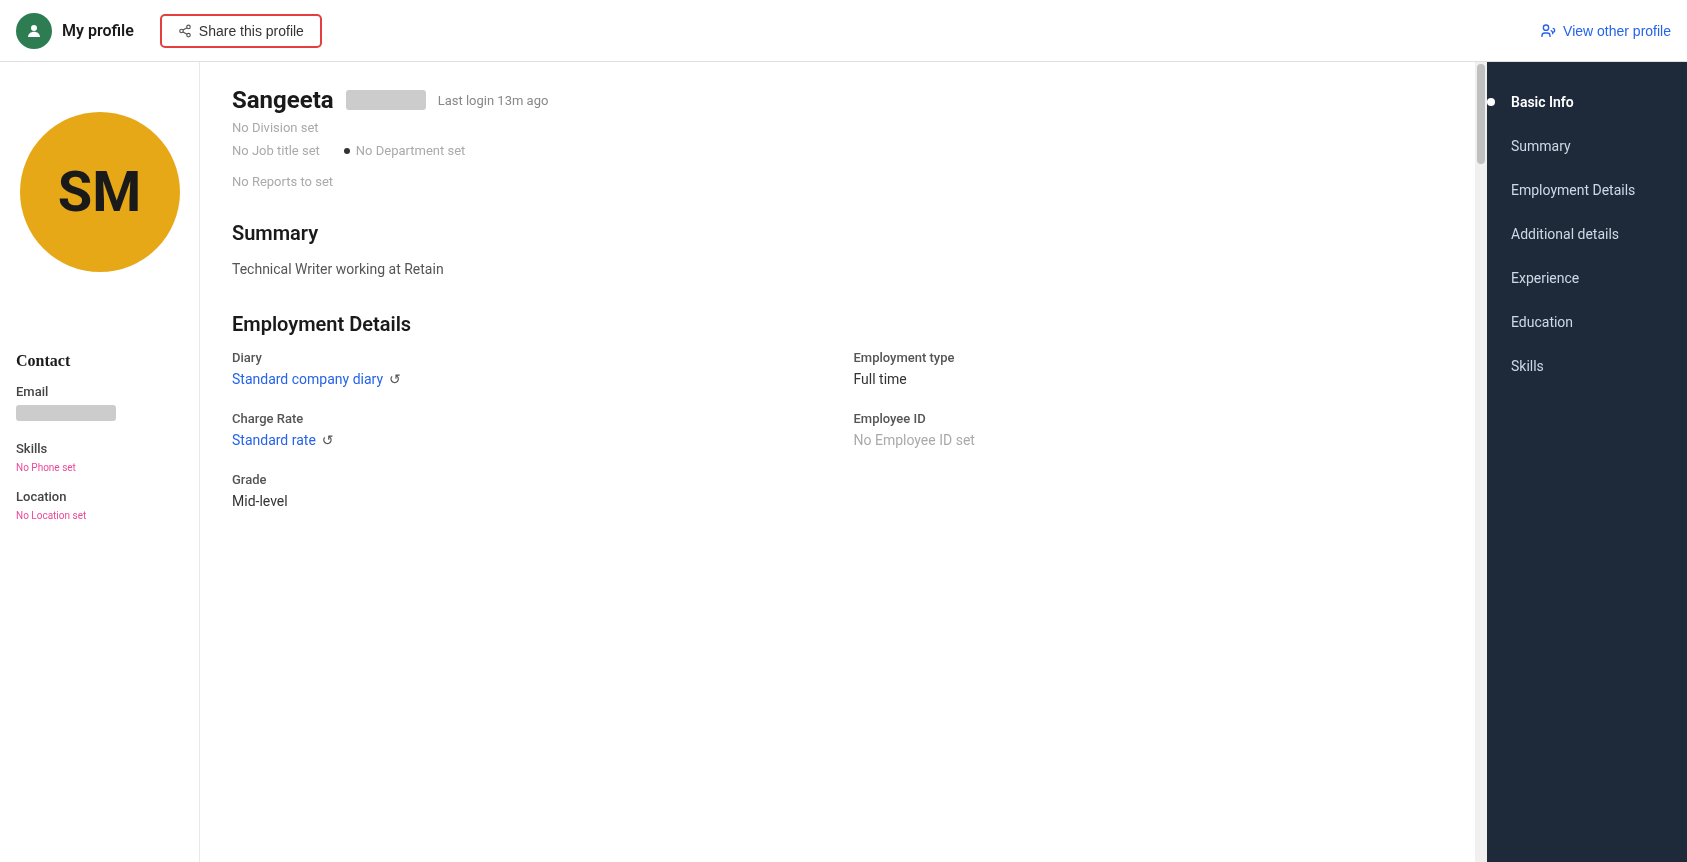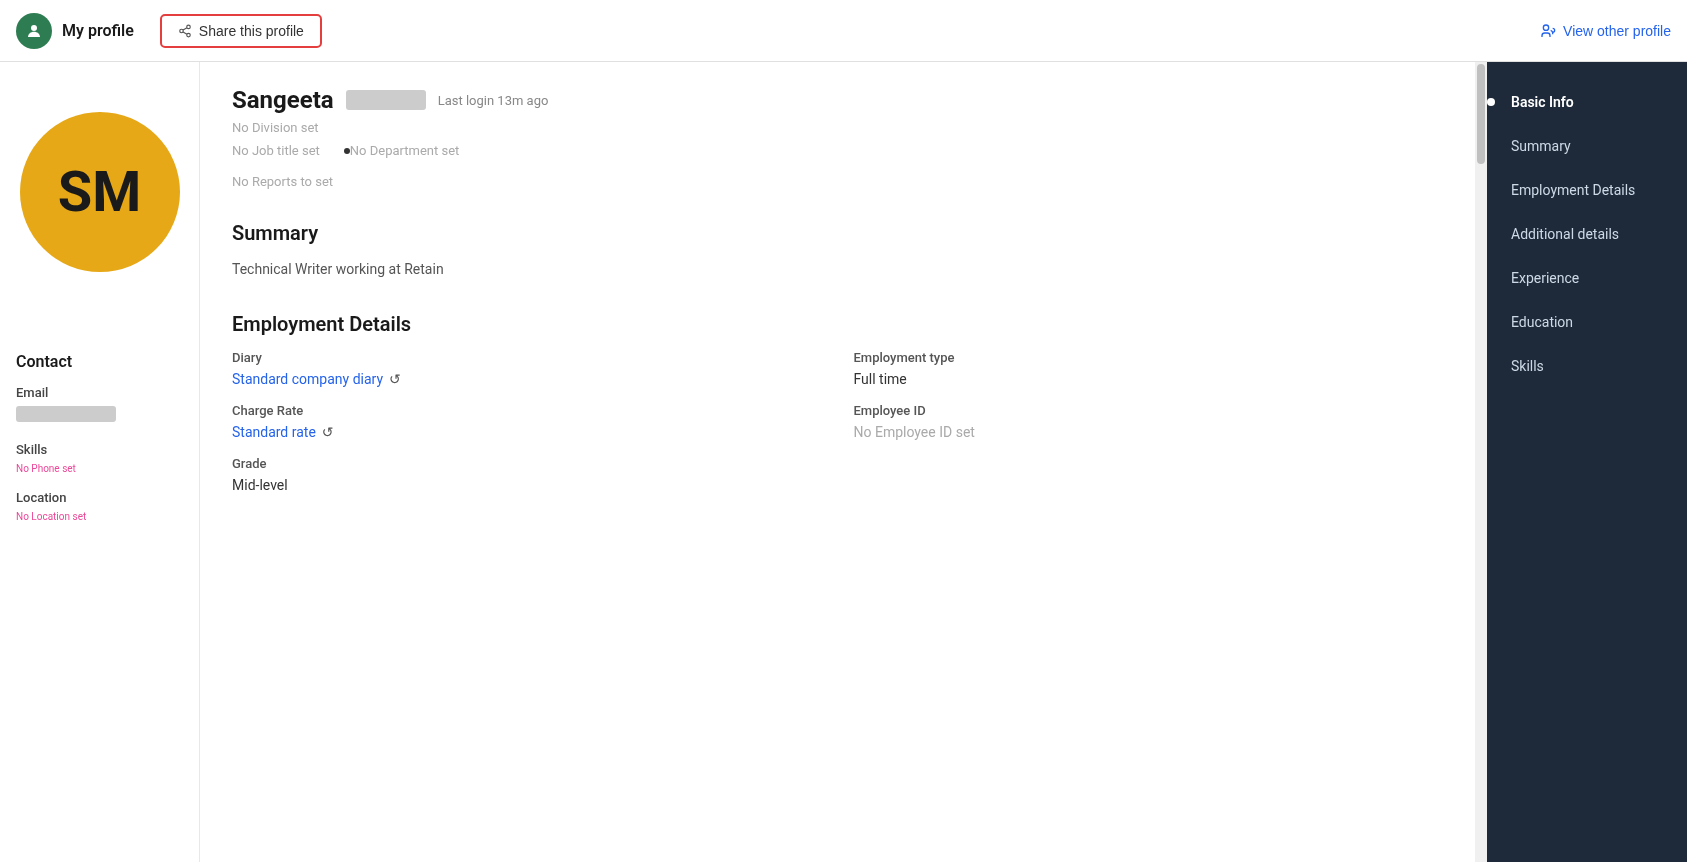--- a/index.html
+++ b/index.html
@@ -106,20 +106,21 @@
       font-weight: 700;
       color: #1a1a1a;
     }
 
     .contact-section { margin-top: 80px; }
     .contact-title {
       font-size: 16px;
       font-weight: 600;
       color: #1a1a1a;
       margin-bottom: 14px;
+      font-family: Liberation Serif, serif;
     }
     .contact-field-label {
       font-size: 13px;
       font-weight: 500;
       color: #444;
       margin-bottom: 6px;
     }
     .contact-field-value {
       font-size: 10px;
       color: #ec4899;
@@ -182,20 +183,21 @@
       align-items: flex-start;
       gap: 24px;
     }
     .no-job {
       font-size: 13px;
       color: #aaa;
     }
     .dept-block {
       display: flex;
       align-items: flex-start;
+      gap: 6px;
     }
     .dot {
       width: 6px;
       height: 6px;
       border-radius: 50%;
       background: #333;
       margin-top: 5px;
       flex-shrink: 0;
     }
     .no-dept {
@@ -219,21 +221,21 @@
     .summary-text {
       font-size: 14px;
       color: #555;
       line-height: 1.5;
     }
 
     
     .employment-grid {
       display: grid;
       grid-template-columns: 1fr 1fr;
-      gap: 16px 32px;
+      gap: 24px 32px;
       margin-top: 8px;
     }
     .emp-field-label {
       font-size: 13px;
       color: #555;
       margin-bottom: 6px;
       font-weight: 500;
     }
     .emp-field-value {
       font-size: 14px;

